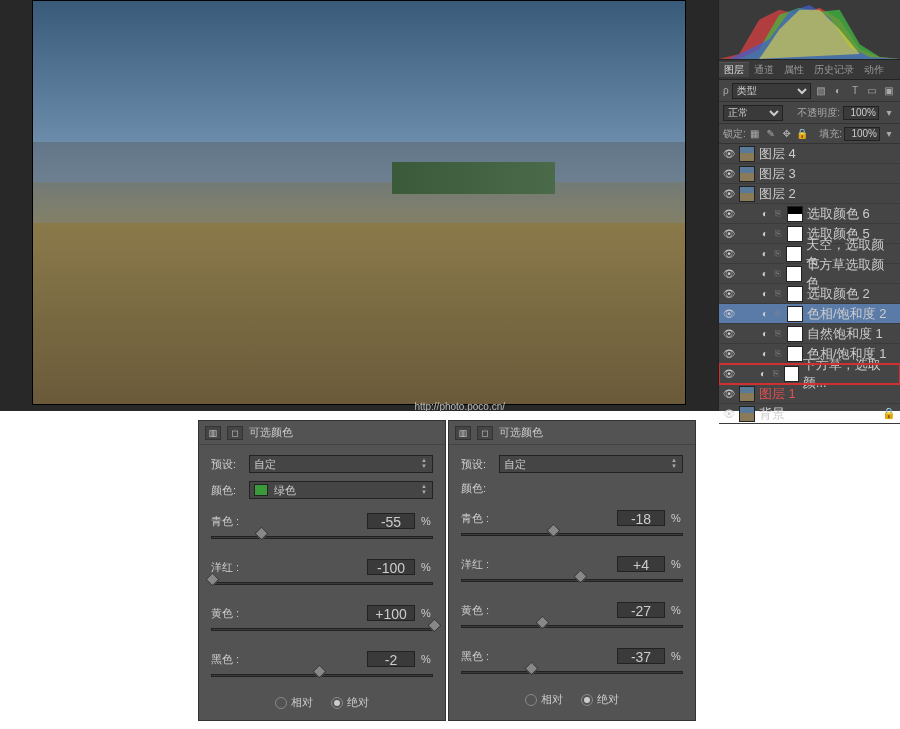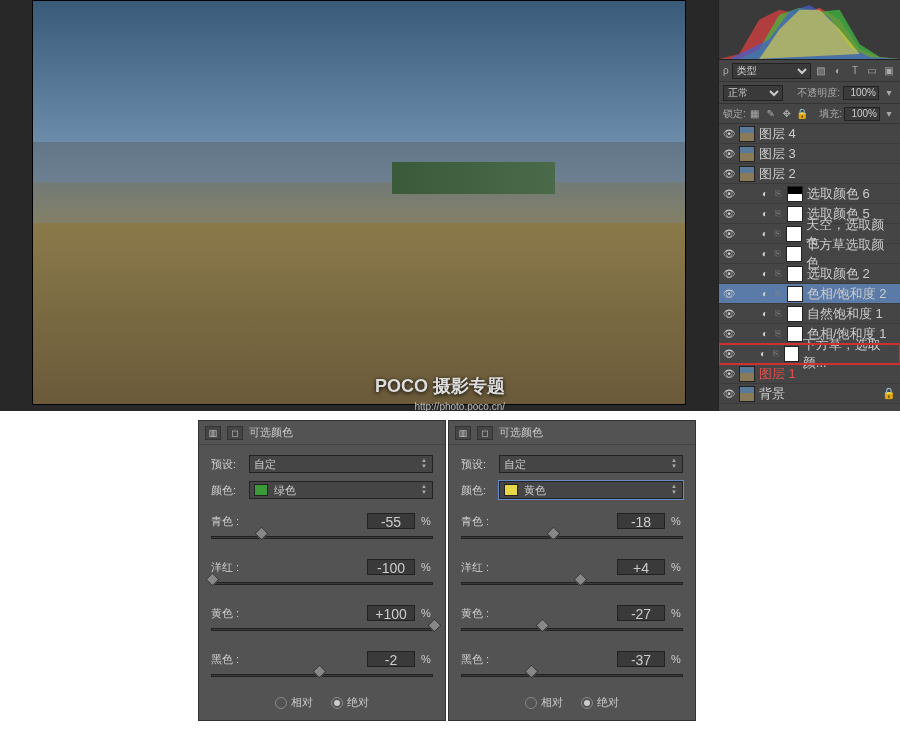--- a/index.html
+++ b/index.html
@@ -74,33 +74,39 @@
 </style>
 </head>
 <body>
 
 <div class="canvas-area">
   <div class="image">
     <div class="sky"></div>
       <div class="bridge"></div>
       <div class="train"></div>
       <div class="grass"></div>
-    <div class="watermark">POCO 摄影专题</div>
     <div class="watermark-url">http://photo.poco.cn/</div>
   </div>
 </div>
 
 <div class="panels">
   <div class="histogram">
     <svg viewBox="0 0 180 60" preserveAspectRatio="none">
       <path d="M0 60 L20 55 L40 20 L60 10 L80 15 L100 8 L120 20 L140 50 L160 58 L180 60 Z" fill="#d04040" opacity="0.8"></path>
       <path d="M20 60 L40 50 L60 15 L80 8 L100 12 L120 10 L140 45 L160 58 L180 60 Z" fill="#40c040" opacity="0.7"></path>
       <path d="M10 60 L30 50 L50 40 L70 12 L90 5 L110 18 L130 48 L150 58 L180 60 Z" fill="#4060d0" opacity="0.7"></path>
       <path d="M40 60 L60 30 L80 10 L100 10 L120 30 L140 55 Z" fill="#e8d848" opacity="0.6"></path>
     </svg>
+  </div>
+  <div class="ptabs">
+    <div class="ptab active">图层</div>
+    <div class="ptab">通道</div>
+    <div class="ptab">属性</div>
+    <div class="ptab">历史记录</div>
+    <div class="ptab">动作</div>
   </div>
   <div class="filter-row">
     <span class="lbl">ρ</span>
     <select><option>类型</option></select>
     <span class="icon-btn">▧</span>
     <span class="icon-btn">◐</span>
     <span class="icon-btn">T</span>
     <span class="icon-btn">▭</span>
     <span class="icon-btn">▣</span>
   </div>
@@ -321,25 +327,20 @@
     <div class="sc-body">
       <div class="sc-row">
         <span class="rl">预设:</span>
         <div class="sc-sel">
             <span>自定</span>
             <span class="arrows">▲<br>▼</span>
           </div>
       </div>
       <div class="sc-row">
         <span class="rl">颜色:</span>
-        <div class="sc-sel hl">
-            <span class="swatch yellow"></span>
-            <span>黄色</span>
-            <span class="arrows">▲<br>▼</span>
-          </div>
       </div>
       <div id="slidersB">
           <div class="slider-row">
             <div class="sl-top">
               <span class="sl-lbl">青色 :</span>
               <span class="spacer"></span>
               <span class="sl-val">-18</span>
               <span class="sl-pct">%</span>
             </div>
             <div class="track">

